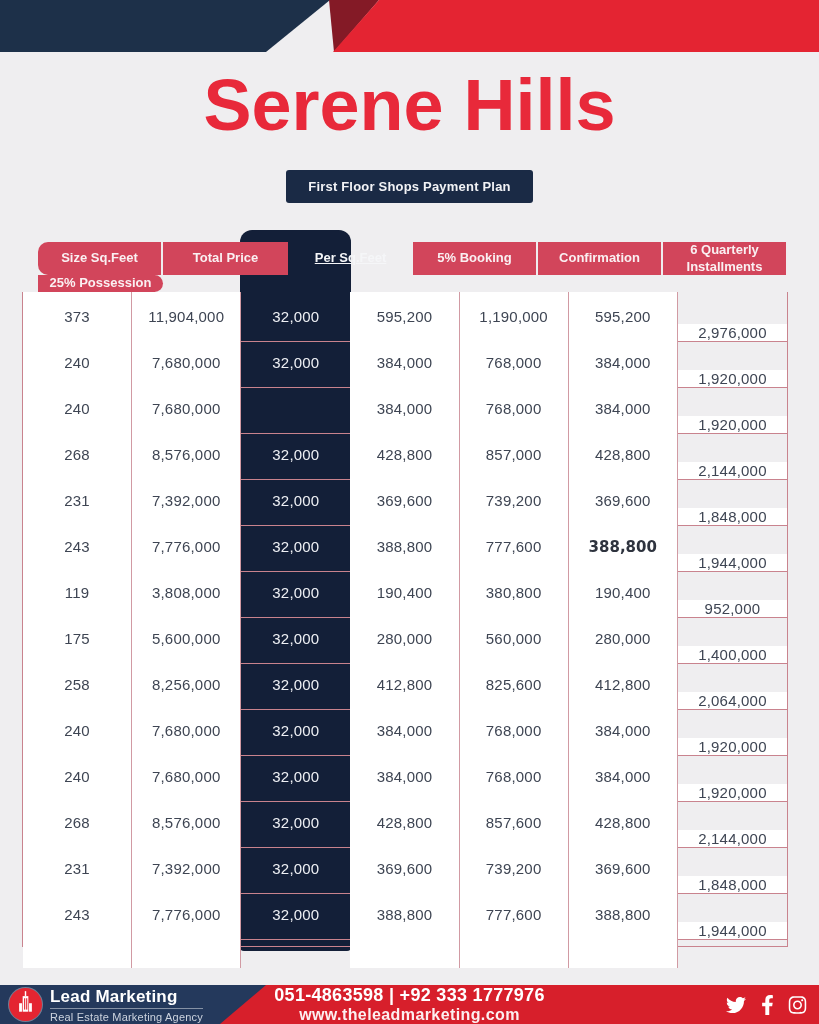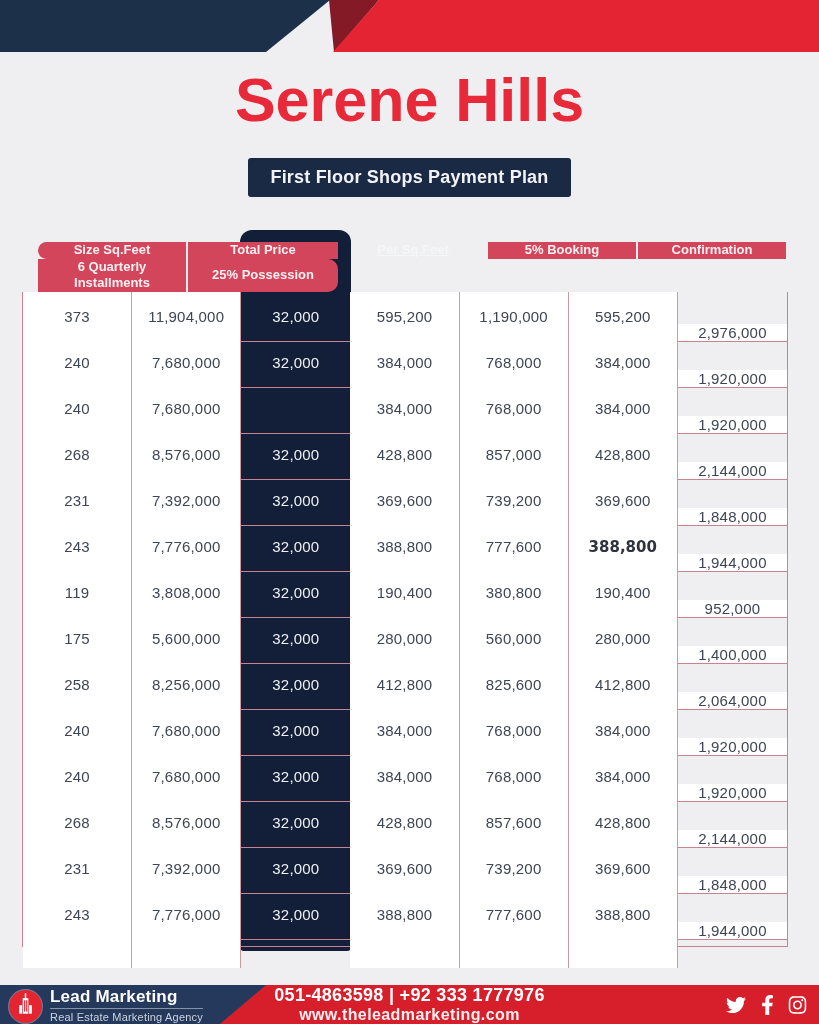--- a/index.html
+++ b/index.html
@@ -8,39 +8,39 @@
     background:#efeef0; font-family:"Liberation Sans", sans-serif;
   }
   
   .banner{position:absolute;top:0;left:0;width:819px;height:52px;}
   .banner .shape{position:absolute;inset:0;}
   .shape-navy{background:#1d3049;clip-path:polygon(0 0,330px 0,266px 100%,0 100%);}
   .shape-maroon{background:#841a26;clip-path:polygon(329px 0,379px 0,334px 100%);}
   .shape-red{background:#e42432;clip-path:polygon(379px 0,100% 0,100% 100%,333px 100%);}
   
   .title{
-    margin:68px 0 0 0; text-align:center; font-size:61px; line-height:1.05;
+    margin:68px 0 0 0; text-align:center; font-size:72px; line-height:1.05;
     font-weight:bold; color:#e8293a; letter-spacing:0px;
   }
   .badge-row{text-align:center;margin-top:26px;}
   .badge{
     display:inline-block; background:#1a2a45; color:#f2f3f6;
-    font-size:18px; font-weight:600; padding:9px 22px; border-radius:3px;
+    font-size:13px; font-weight:600; padding:9px 22px; border-radius:3px;
     letter-spacing:.2px;
   }
   
   .table-wrap{position:absolute;left:22px;top:242px;width:766px;}
   .navy-col{
     position:absolute; top:-12px; bottom:-4px;
     left:calc(100% * 2 / 7 - 1px); width:calc(100% / 7 + 2px);
     background:#131f38; border-radius:12px 12px 4px 4px; z-index:0;
   }
   .thead{
     position:relative; z-index:1; display:grid;
-    grid-template-columns:repeat(5,1fr); height:50px;margin-left:16px;
+    grid-template-columns:repeat(6,1fr); height:50px;margin-left:16px;
   }
   .hcell{
     background:#d2455b; color:#faf0f2; font-size:13px; font-weight:600;
     display:flex; align-items:center; justify-content:center; text-align:center;
     line-height:1.25; padding:0 8px; box-sizing:border-box;
   }
   .hcell.sep{border-right:2px solid #efedef;}
   .hcell.first{border-radius:10px 0 0 10px;}
   .hcell.last{border-radius:0 10px 10px 0;}
   .hcell.navy{background:transparent; color:#f5f6f8;text-decoration:underline;}
@@ -60,21 +60,21 @@
   .cell:last-child{border-right:none;margin-top:32px;}
   .cell.navy{background:transparent; color:#eef0f4; border-right:none;}
   .trow.strip .cell{border-bottom:none;}
   .cell.em{font-weight:bold; color:#2e333e; font-family:"DejaVu Sans", sans-serif; letter-spacing:0;}
   
   .footer{position:absolute; left:0; bottom:0; width:819px; height:39px; background:#d71f2b;}
   .footer-navy{
     position:absolute; inset:0; background:#24395c;
     clip-path:polygon(0 0,266px 0,220px 100%,0 100%);
   }
-  .brand{position:absolute; left:9px; top:3px; display:flex; align-items:flex-end;}
+  .brand{position:absolute; left:9px; top:3px; display:flex; align-items:flex-start;}
   .brand-logo{
     width:33px; height:33px; border-radius:50%; background:#e42531;
     display:flex; align-items:center; justify-content:center;
     box-shadow:0 0 0 1px rgba(255,255,255,.35);
   }
   .brand-text{margin-left:8px; color:#ffffff;}
   .brand-name{
     font-size:17px; font-weight:bold; line-height:1.05; letter-spacing:.2px;
     border-bottom:1px solid rgba(255,255,255,.45); padding-bottom:2px;
   }

